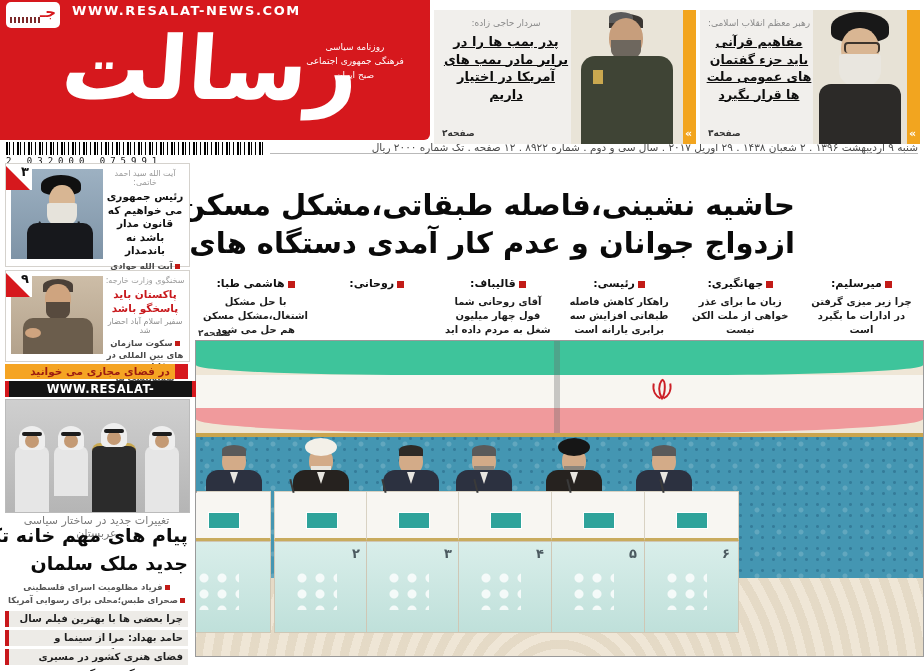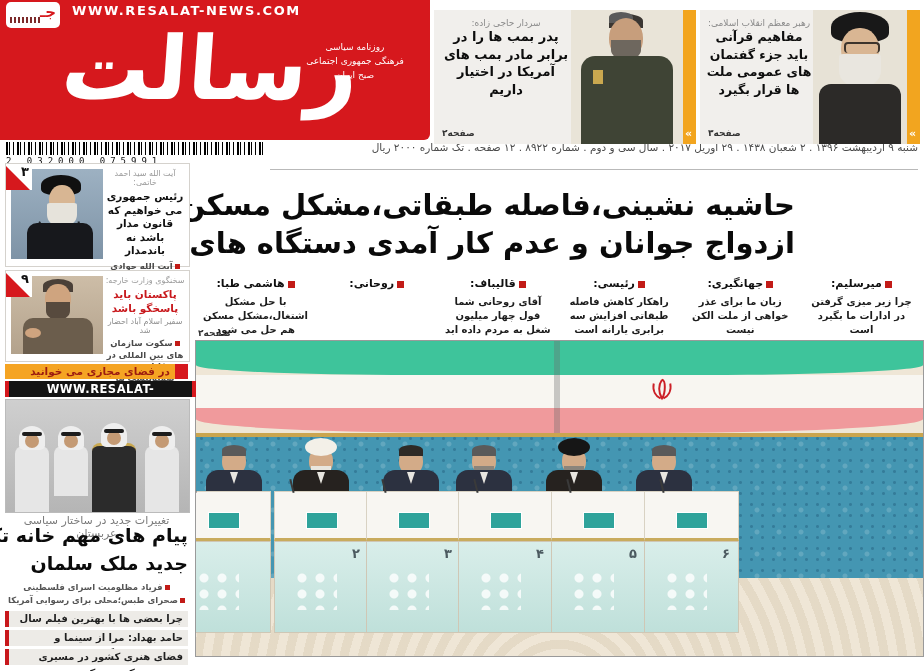--- a/index.html
+++ b/index.html
@@ -14,28 +14,28 @@
       background:repeating-linear-gradient(90deg,#7c2a2a 0 2px,#fff 2px 4px);}
   .calligraphy{position:absolute;left:0;top:14px;width:420px;text-align:center;color:#fff;
       font-size:88px;font-weight:bold;direction:rtl;line-height:110px;transform:skewX(-4deg);}
   .taglines{position:absolute;left:292px;top:40px;width:126px;color:#fff;font-size:9px;line-height:14px;
       text-align:center;direction:rtl;}
   
   .barcode{position:absolute;left:6px;top:142px;width:258px;height:26px;}
   .barcode .bars{height:13px;background:repeating-linear-gradient(90deg,#000 0 2px,#fff 2px 3px,#000 3px 4px,#fff 4px 7px,#000 7px 8px,#fff 8px 11px);}
   .barcode .digits{font-family:"DejaVu Sans Mono",monospace;font-size:9px;letter-spacing:5px;color:#111;margin-top:1px;}
   .dateline{position:absolute;left:270px;top:141px;width:648px;direction:rtl;text-align:right;
-      font-size:10.5px;color:#4a4a4a;border-bottom:1px solid #b9b9b9;padding-bottom:16px;}
+      font-size:10.5px;color:#4a4a4a;border-bottom:1px solid #b9b9b9;padding-bottom:0;}
   
   .tbox{position:absolute;top:10px;height:134px;background:#f1efec;}
   .tbox .obar{position:absolute;right:0;top:0;width:13px;height:100%;background:#f2a51f;}
   .tbox .obar::after{content:"«";position:absolute;bottom:4px;left:2px;color:#fff;font-size:11px;font-weight:bold;}
   .tbox .txt{position:absolute;top:8px;direction:rtl;text-align:center;}
   .tbox .kick{font-size:9px;color:#8a8a8a;}
-  .tbox .hl{font-size:13px;font-weight:bold;color:#0d0d0d;line-height:17.5px;}
+  .tbox .hl{font-size:13px;font-weight:bold;color:#0d0d0d;line-height:17.5px;margin-top:5px;text-decoration:underline;}
   .tbox .pg{position:absolute;bottom:6px;left:8px;font-size:9px;font-weight:bold;color:#333;}
   .photo-zone{position:absolute;top:0;height:134px;overflow:hidden;}
   
   .haji{right:13px;width:112px;background:#e9e4d8;}
   .haji .hd{position:absolute;left:38px;top:8px;width:34px;height:40px;background:#c79e7c;border-radius:50% 50% 46% 46%;}
   .haji .hair{position:absolute;left:38px;top:4px;width:34px;height:14px;background:#3a3632;border-radius:50% 50% 0 0;}
   .haji .beard{position:absolute;left:40px;top:30px;width:30px;height:20px;background:#6e675e;border-radius:0 0 50% 50%;}
   .haji .bd{position:absolute;left:10px;top:46px;width:92px;height:88px;background:#3f4435;border-radius:14px 14px 0 0;}
   .haji .badge{position:absolute;left:22px;top:60px;width:10px;height:14px;background:#caa84f;}
   

